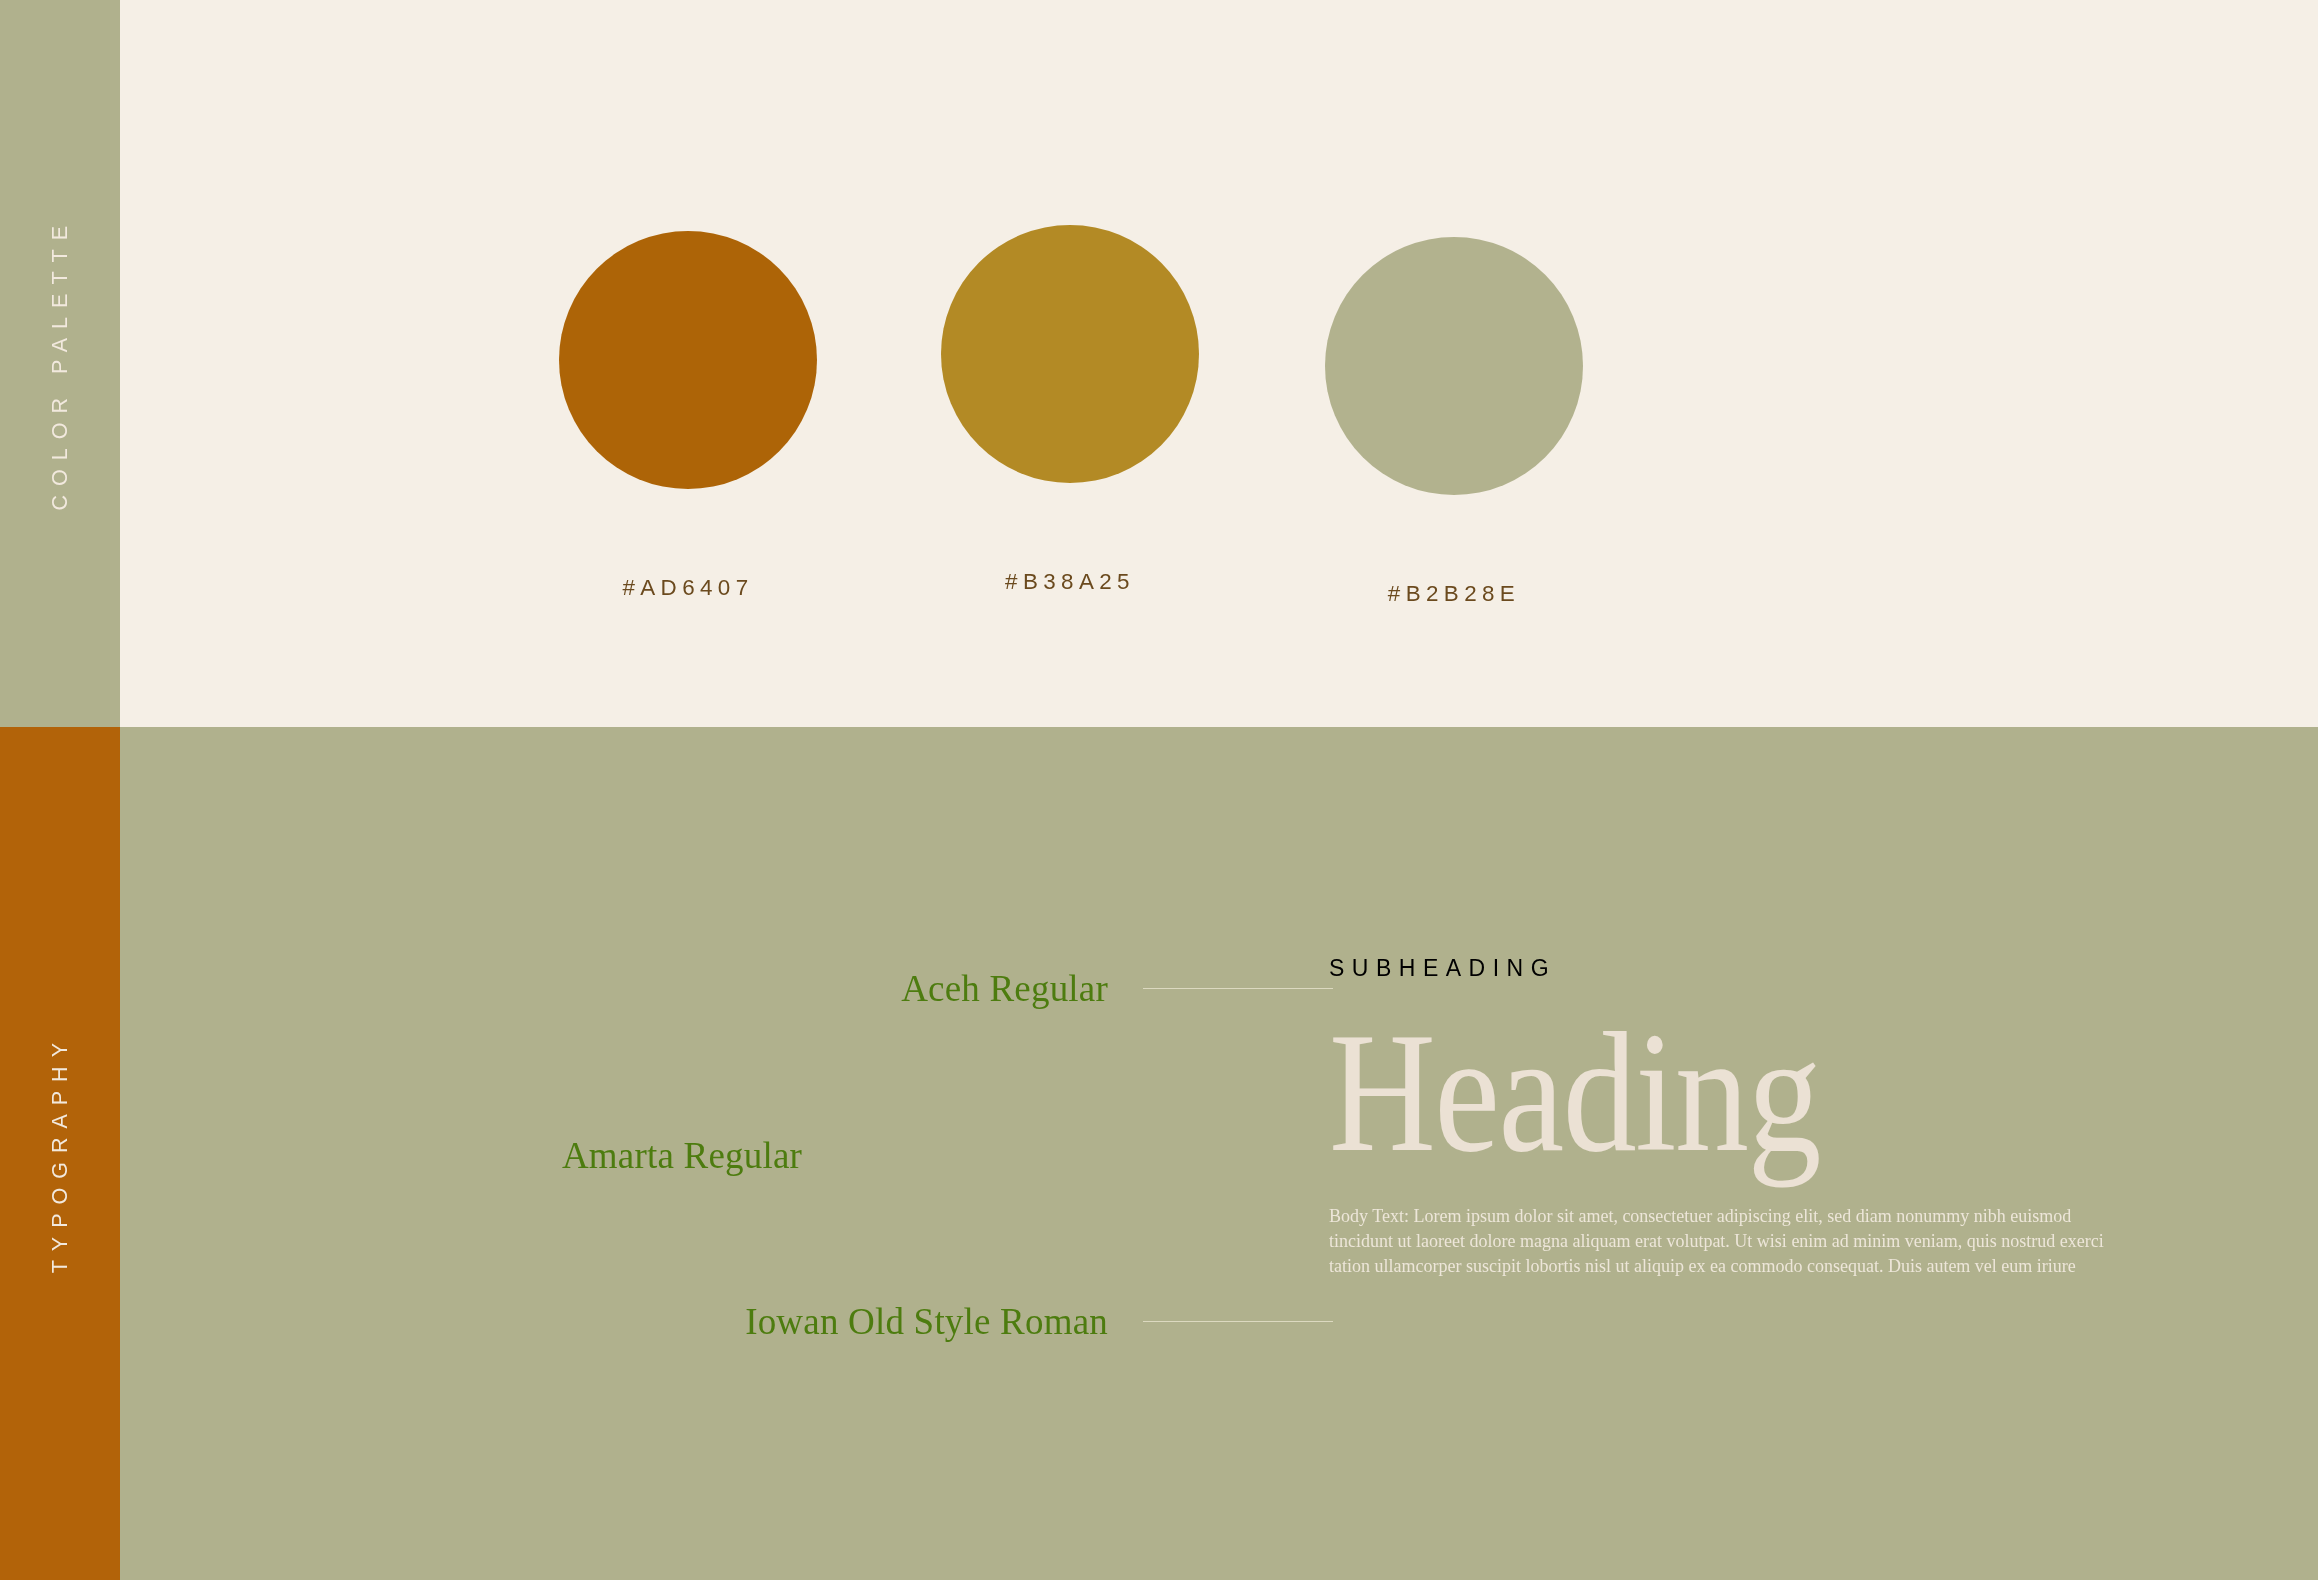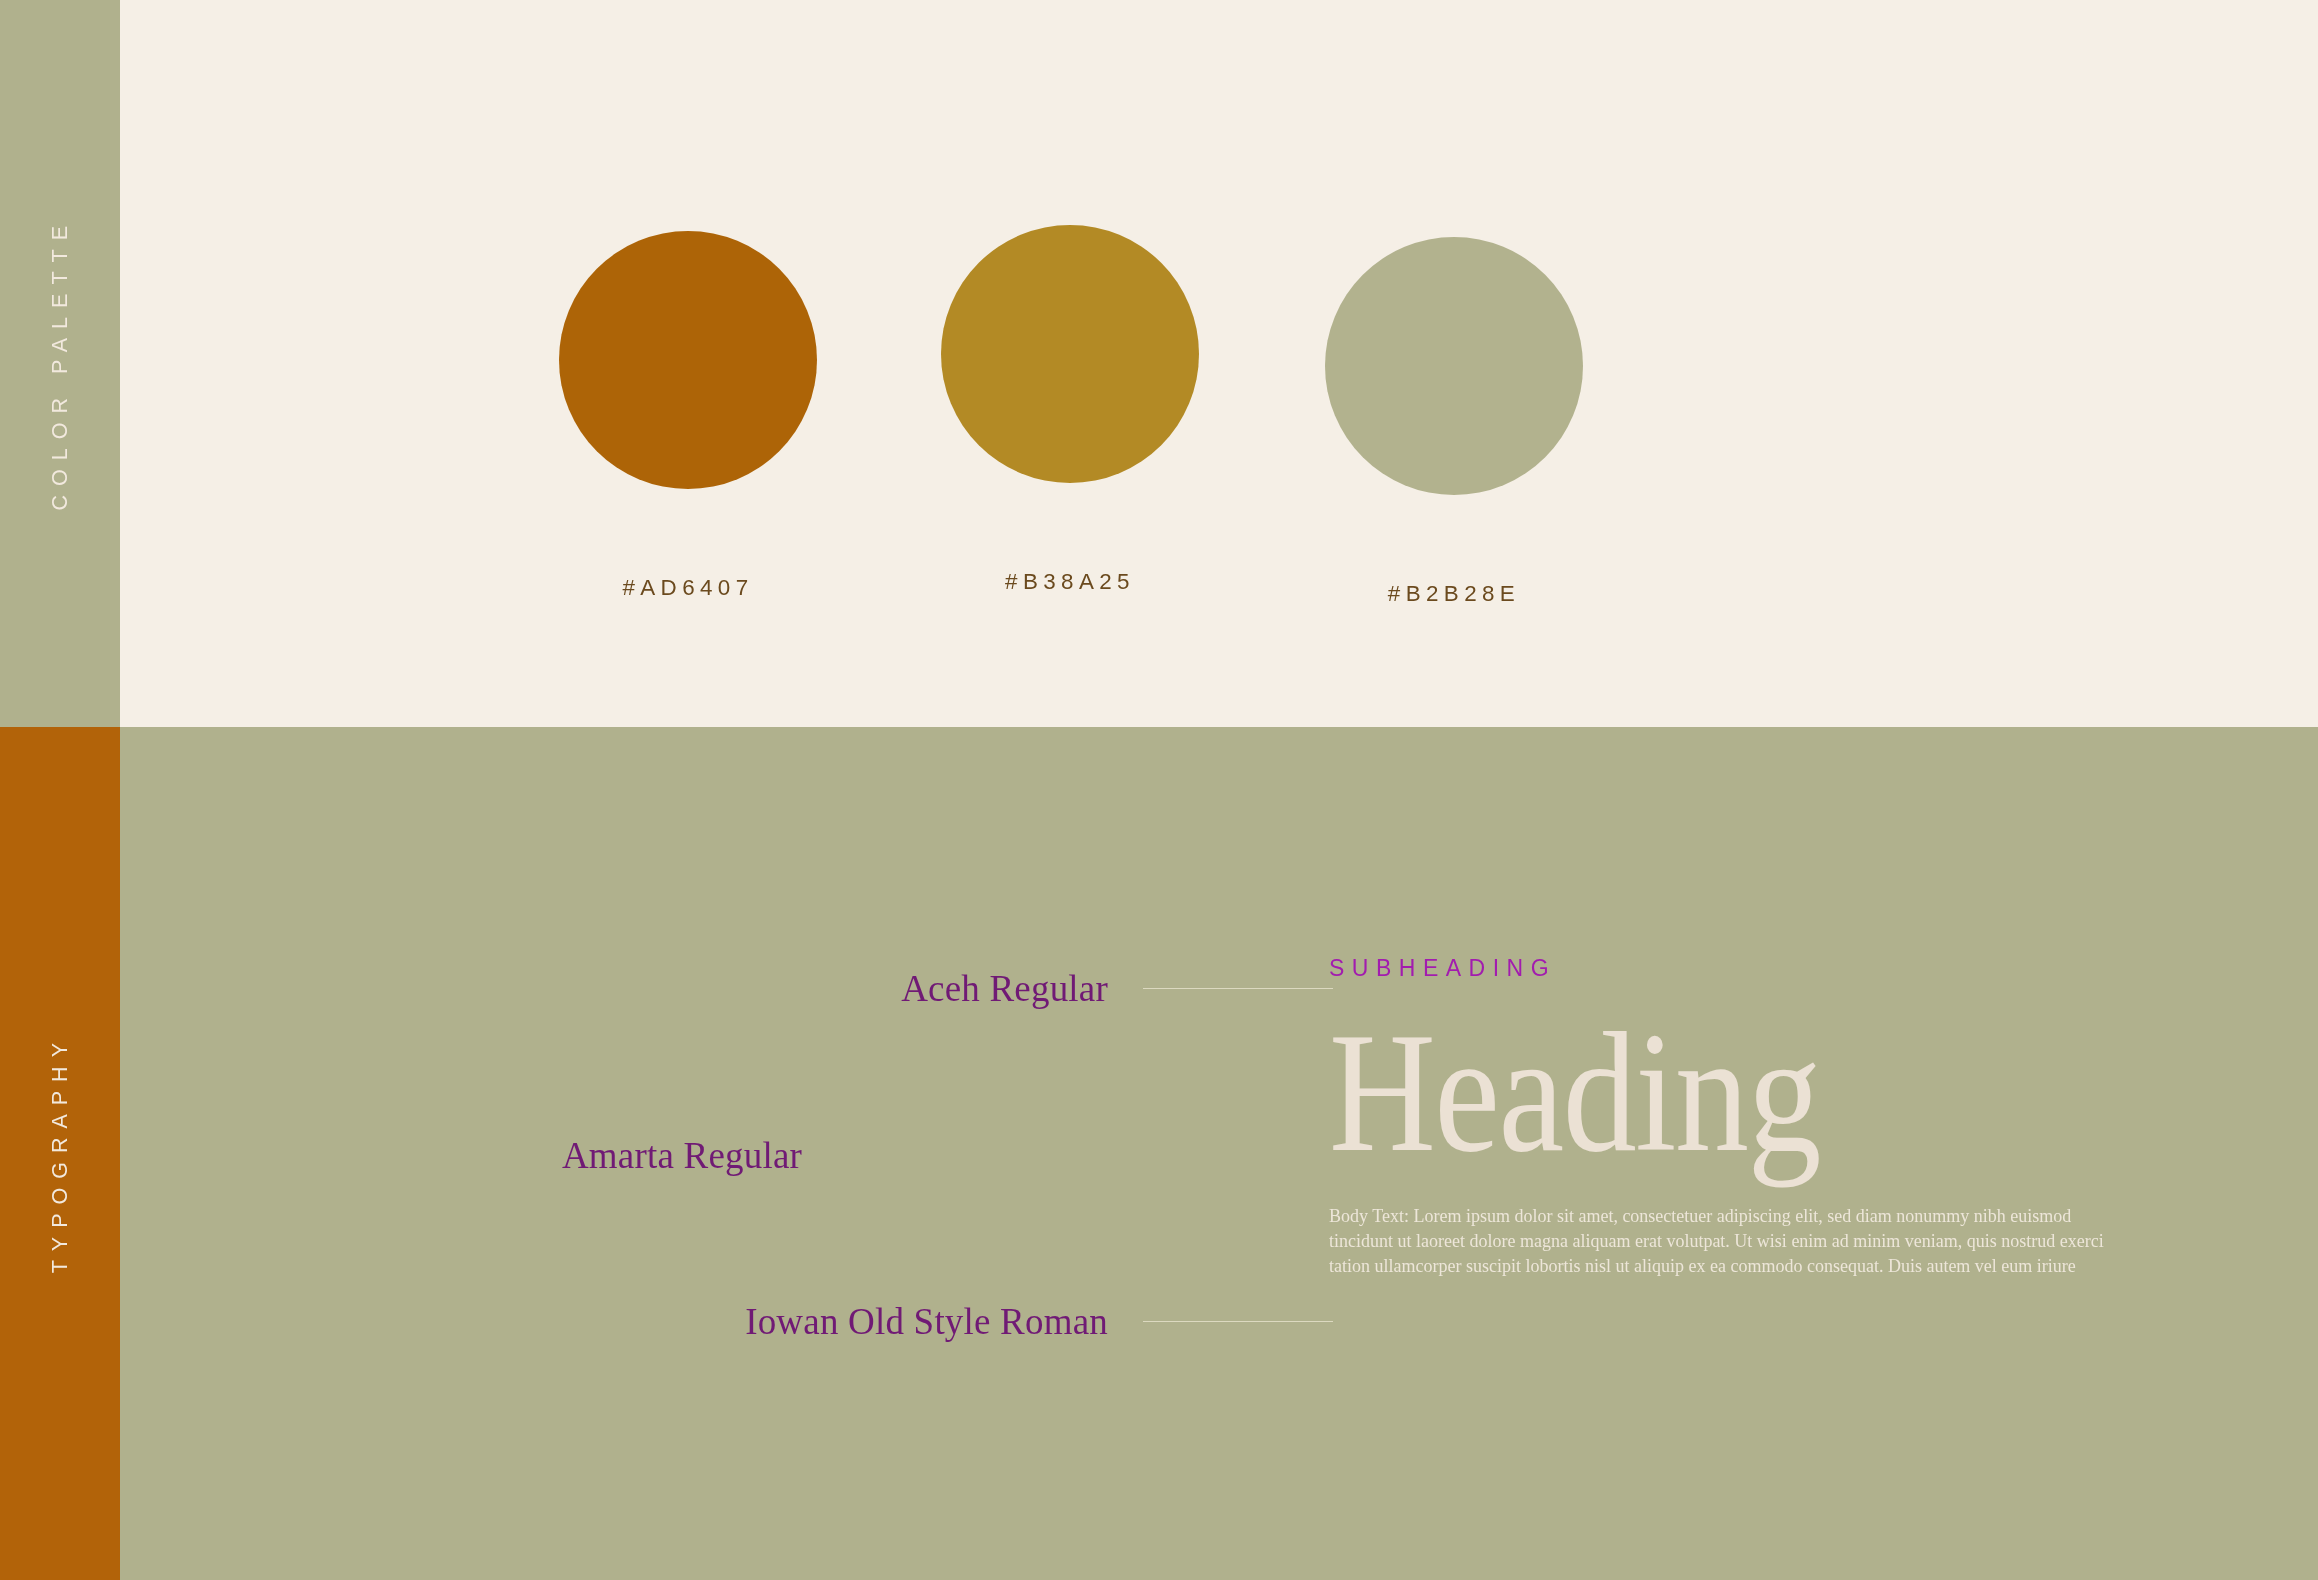--- a/index.html
+++ b/index.html
@@ -111,21 +111,21 @@
   .font-row {
     position: absolute;
     left: 0;
     width: 1159px;
     display: flex;
     align-items: center;
   }
   .font-name {
     flex: 0 0 1023px;
     text-align: right;
-    color: #701a75;
+    color: #4d7c0f;
     font-family: "Liberation Serif", serif;
     font-size: 37px;
     font-weight: 400;
     letter-spacing: 0.2px;
     padding-right: 35px;
     box-sizing: border-box;
     white-space: nowrap;
   }
   .font-rule {
     flex: 1 1 auto;
@@ -139,21 +139,21 @@
   .fr0 .font-rule, .fr1 .font-rule, .fr2 .font-rule { width: 518px; }
 
   
   .specimen {
     position: absolute;
     left: 1329px;
     top: 727px;
     width: 836px;
   }
   .subheading {
-    color: #a21caf;
+    color: #000000;
     font-size: 23px;
     letter-spacing: 7.5px;
     font-family: "Liberation Sans", sans-serif;
     margin-top: 228px;
     white-space: nowrap;
   }
   .heading {
     color: #EBE1D4;
     font-family: "Liberation Serif", serif;
     font-size: 172px;

